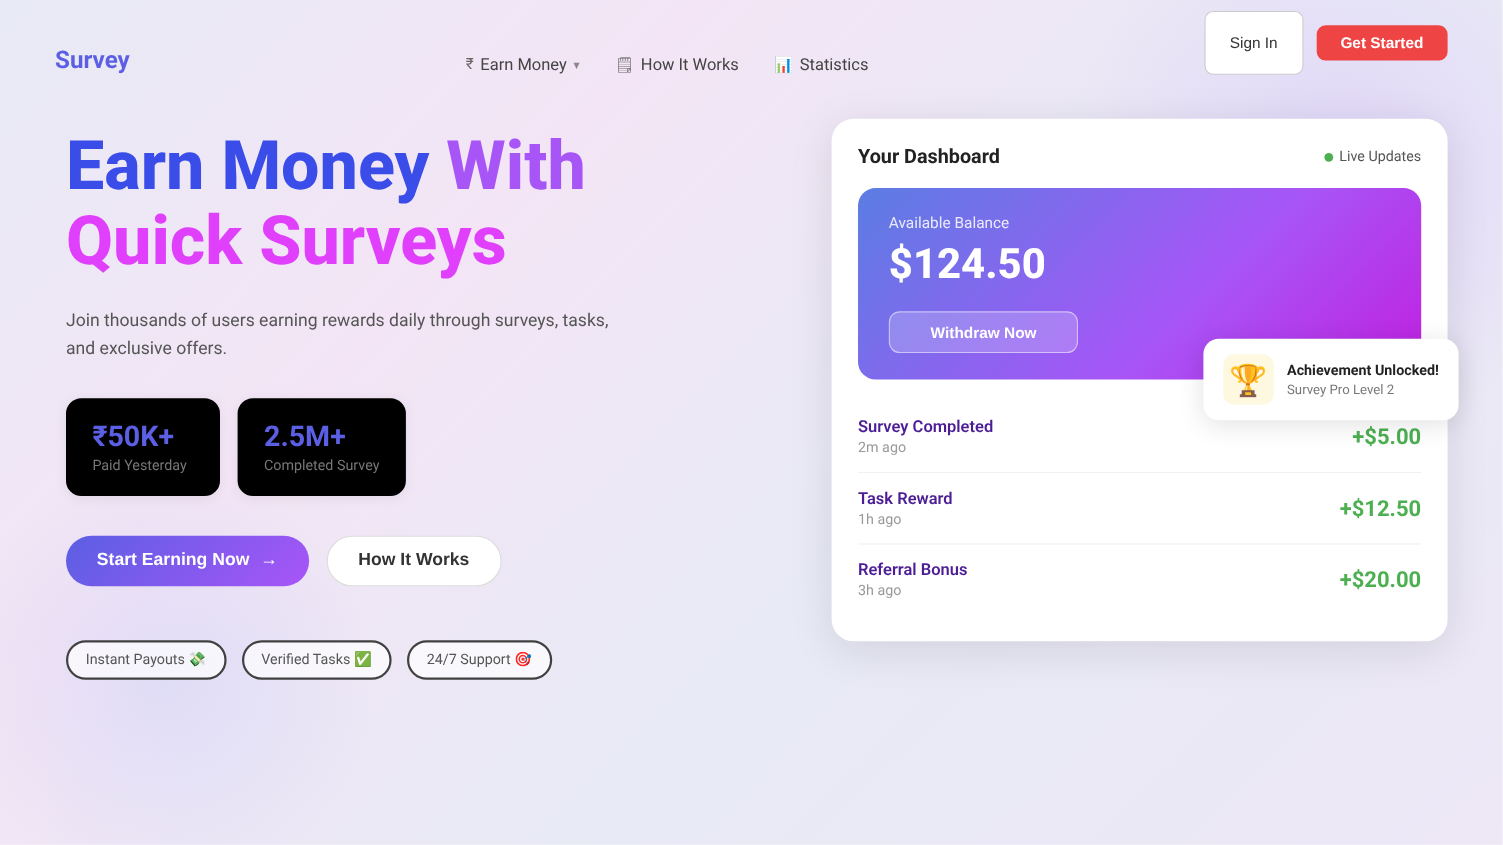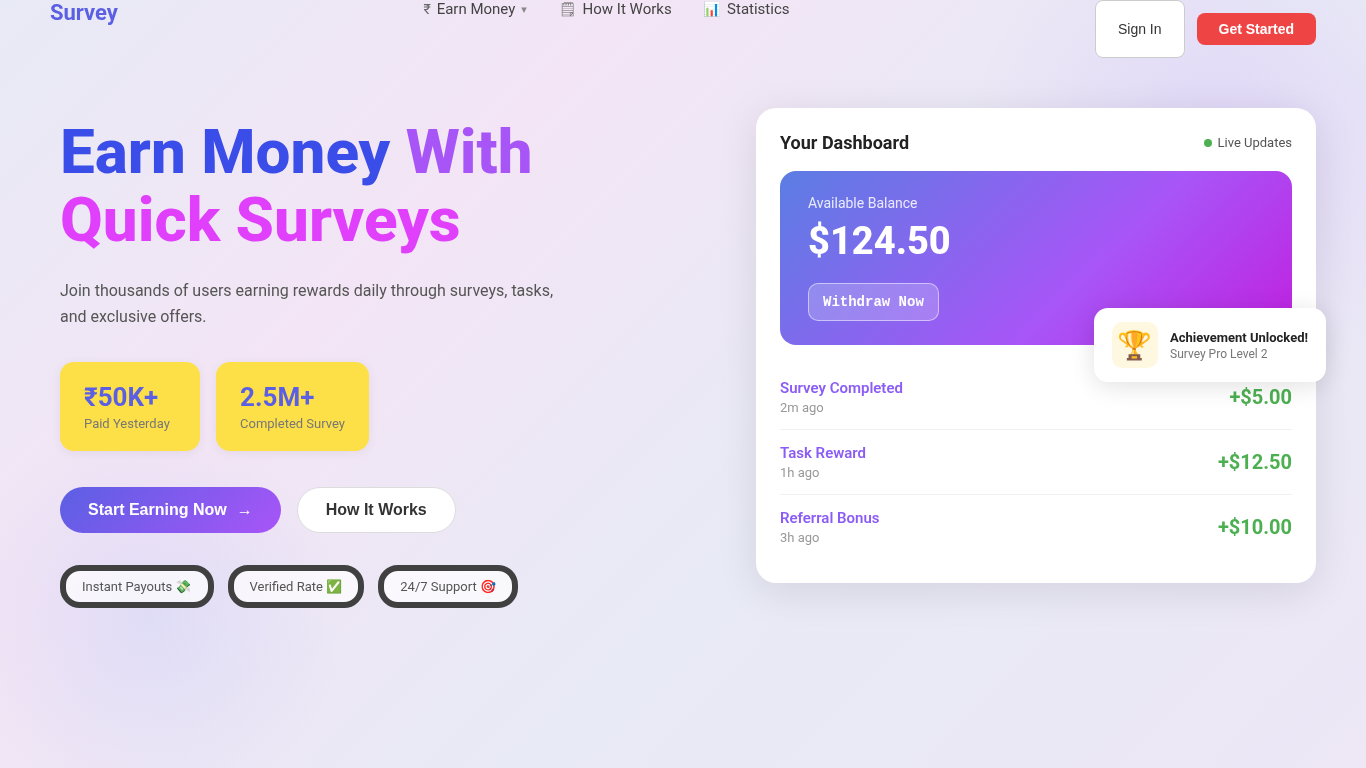--- a/index.html
+++ b/index.html
@@ -32,21 +32,21 @@
       width: 400px;
       height: 400px;
       background: radial-gradient(circle, rgba(100, 150, 255, 0.12) 0%, transparent 70%);
       border-radius: 50%;
       pointer-events: none;
     }
 
     
     nav {
       display: flex;
-      align-items: flex-start;
+      align-items: flex-end;
       justify-content: space-between;
       padding: 0 50px;
       height: 68px;
       position: relative;
       z-index: 10;
     }
     .nav-logo {
       font-size: 22px;
       font-weight: 700;
       color: #5b5fe3;
@@ -132,21 +132,21 @@
       max-width: 520px;
     }
 
     
     .stats-row {
       display: flex;
       gap: 16px;
       margin-bottom: 36px;
     }
     .stat-card {
-      background: #fde047;
+      background: #000000;
       border-radius: 14px;
       padding: 20px 24px;
       box-shadow: 0 2px 12px rgba(0,0,0,0.06);
       min-width: 140px;
     }
     .stat-value {
       font-size: 26px;
       font-weight: 700;
       color: #5b5fe3;
       margin-bottom: 4px;
@@ -194,24 +194,25 @@
     .badge-row {
       display: flex;
       gap: 14px;
     }
     .badge {
       display: flex;
       align-items: center;
       gap: 6px;
       padding: 8px 16px;
       background: rgba(255,255,255,0.7);
-      border: 6px solid #404040;
+      border: 2px solid #404040;
       border-radius: 20px;
       font-size: 13px;
       color: #555;
+      margin-top: 17px;
     }
 
     
     .dashboard-card {
       width: 560px;
       background: white;
       border-radius: 20px;
       box-shadow: 0 8px 40px rgba(0,0,0,0.10);
       padding: 24px;
       position: relative;
@@ -257,29 +258,28 @@
       font-size: 14px;
       opacity: 0.85;
       margin-bottom: 8px;
     }
     .balance-amount {
       font-size: 38px;
       font-weight: 800;
       margin-bottom: 20px;
     }
     .withdraw-btn {
-      padding: 10px 14px;
+      padding: 10px 37px;
       background: rgba(255,255,255,0.2);
       border: 1.5px solid rgba(255,255,255,0.5);
       border-radius: 10px;
       color: white;
       font-size: 14px;
       font-weight: 600;
       cursor: pointer;
-      font-family: Liberation Mono, monospace;
     }
 
     
     .achievement-popup {
       position: absolute;
       top: 200px;
       right: -10px;
       background: white;
       border-radius: 14px;
       padding: 14px 18px;
@@ -320,21 +320,21 @@
       padding: 14px 0;
       border-bottom: 1px solid #f0f0f0;
     }
     .transaction-row:last-child {
       border-bottom: none;
     }
     .txn-info {}
     .txn-name {
       font-size: 15px;
       font-weight: 600;
-      color: #8b5cf6;
+      color: #4c1d95;
       margin-bottom: 3px;
     }
     .txn-time {
       font-size: 13px;
       color: #999;
     }
     .txn-amount {
       font-size: 20px;
       font-weight: 700;
       color: #4caf50;
@@ -391,21 +391,21 @@
     <div class="btn-row">
       <button class="btn-primary">
         <span>Start Earning Now</span>
         <span class="arrow">→</span>
       </button>
       <button class="btn-outline">How It Works</button>
     </div>
 
     <div class="badge-row">
       <span class="badge">Instant Payouts 💸</span>
-      <span class="badge">Verified Rate ✅</span>
+      <span class="badge">Verified Tasks ✅</span>
       <span class="badge">24/7 Support 🎯</span>
     </div>
   </div>
 
   <div class="dashboard-card">
     <div class="dashboard-header">
       <span class="dashboard-title">Your Dashboard</span>
       <span class="live-badge">
         <span class="live-dot"></span>
         <span>Live Updates</span>
@@ -439,18 +439,18 @@
           <div class="txn-name">Task Reward</div>
           <div class="txn-time">1h ago</div>
         </div>
         <div class="txn-amount">+$12.50</div>
       </div>
       <div class="transaction-row">
         <div class="txn-info">
           <div class="txn-name">Referral Bonus</div>
           <div class="txn-time">3h ago</div>
         </div>
-        <div class="txn-amount">+$10.00</div>
+        <div class="txn-amount">+$20.00</div>
       </div>
     </div>
   </div>
 
 </div>
 
 </body></html>

